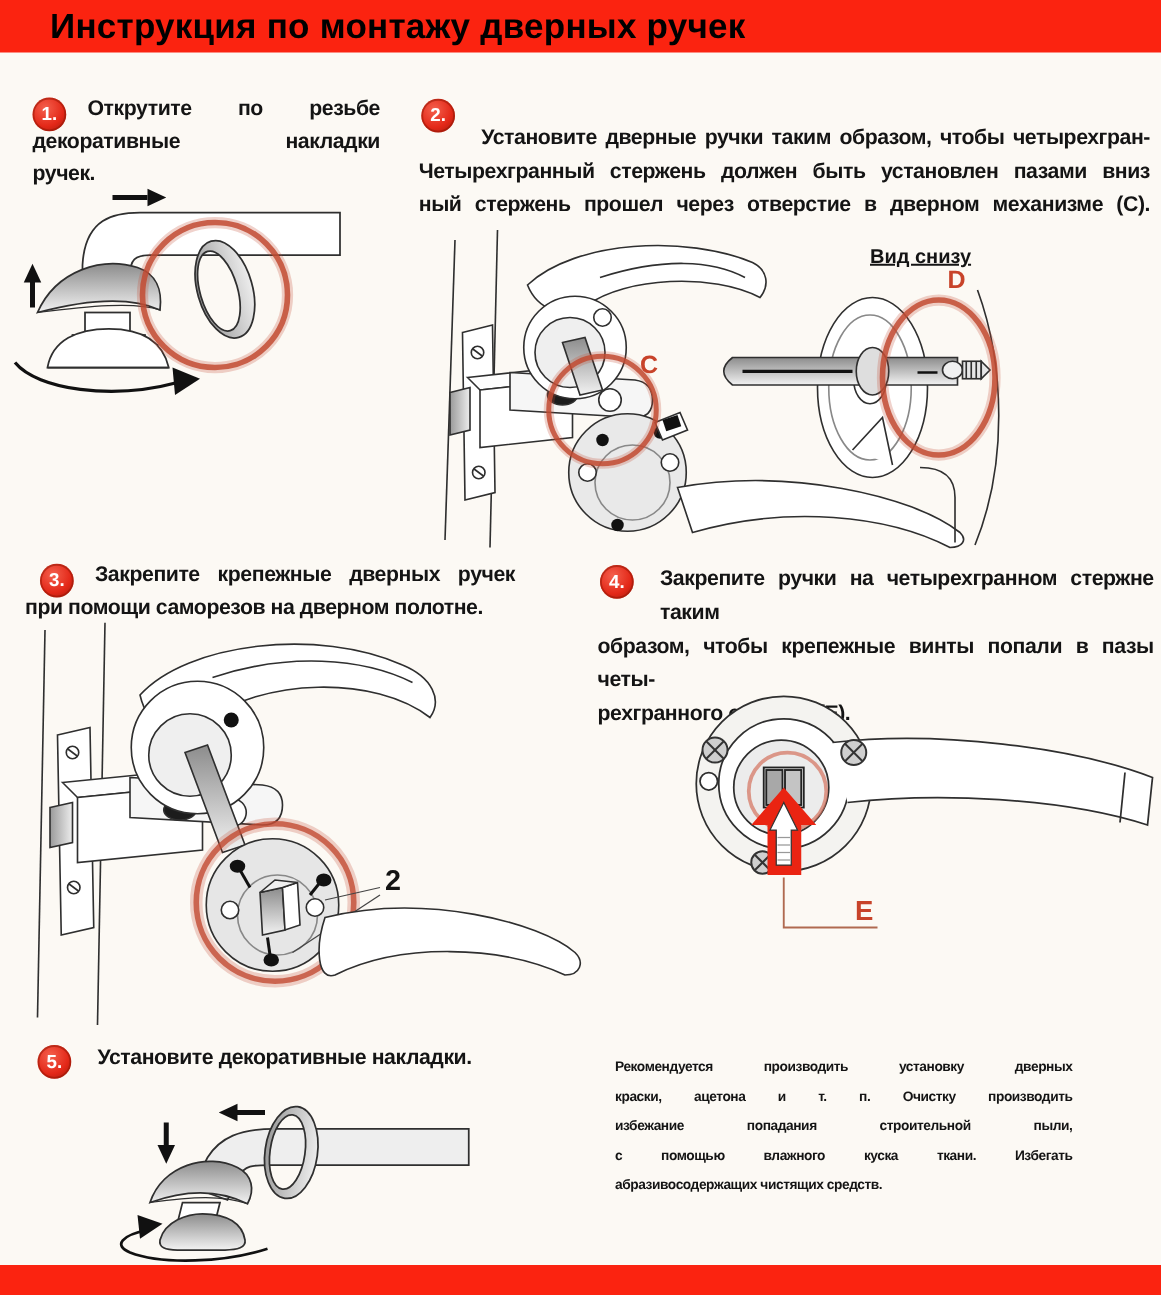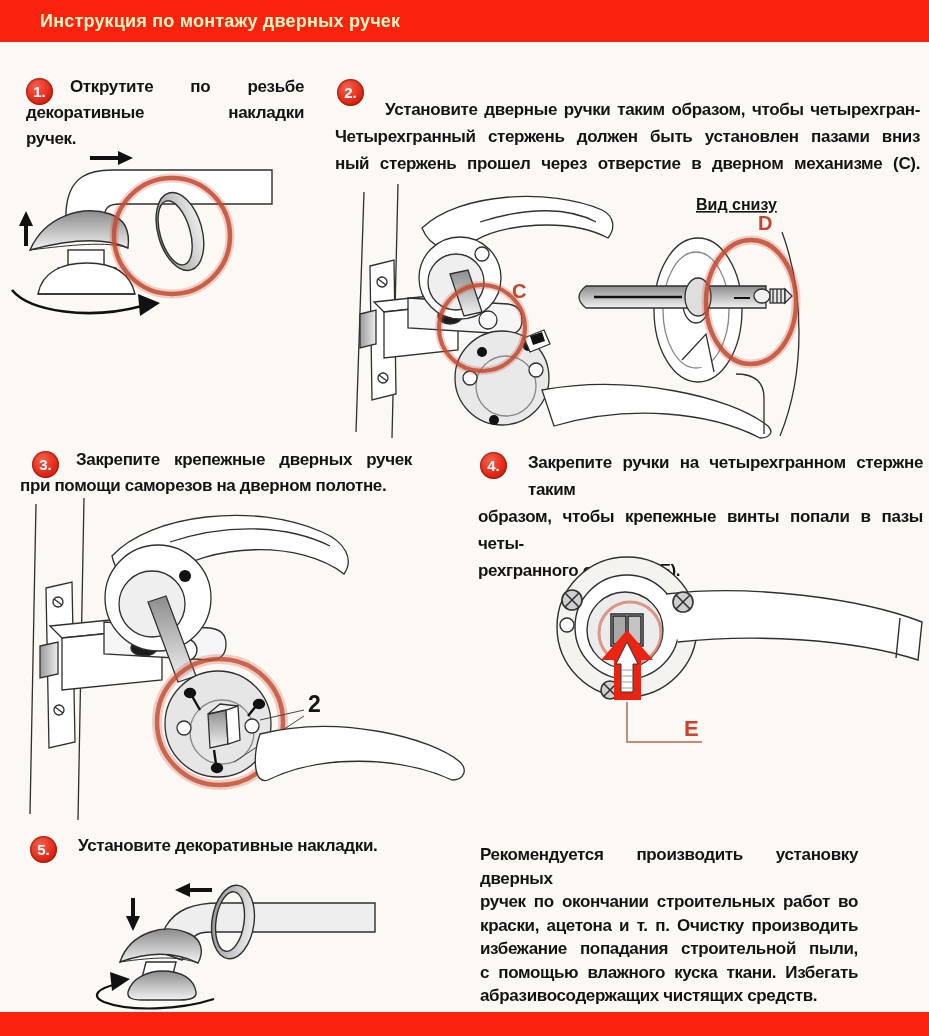--- a/index.html
+++ b/index.html
@@ -1,30 +1,30 @@
 <!DOCTYPE html>
 <html><head>
 <meta charset="utf-8">
 <style>
   html,body{margin:0;padding:0;background:#e9e6e0;}
   .page{position:relative;width:929px;height:1036px;background:#fcf9f4;overflow:hidden;
         font-family:"Liberation Sans",sans-serif;color:#141414;}
   .hbar{position:absolute;left:0;top:0;width:929px;height:42px;background:#fb2310;
         display:flex;align-items:center;}
-  .title{color:#fef9c3;font-size:18px;font-weight:bold;padding-left:40px;letter-spacing:0.2px;}
+  .title{color:#000000;font-size:28px;font-weight:bold;padding-left:40px;letter-spacing:0.2px;}
   .fbar{position:absolute;left:0;top:1012px;width:929px;height:24px;background:#fb2310;}
   .step{position:absolute;font-weight:bold;}
   .badge{position:absolute;width:27px;height:27px;border-radius:50%;
          background:radial-gradient(circle at 38% 32%, #f4604d, #e32818 58%, #9e1a0b);
          box-shadow:inset 0 0 0 1.5px rgba(150,24,6,.55);
          color:#fff;font-size:15px;font-weight:bold;display:flex;align-items:center;justify-content:center;}
   .line{font-size:17px;letter-spacing:-0.35px;white-space:nowrap;}
   .line.j{text-align:justify;text-align-last:justify;white-space:normal;}
   .note{position:absolute;left:480px;top:843px;width:378px;font-weight:bold;}
-  .note .line{font-size:17px;line-height:23.5px;letter-spacing:-0.35px;}
+  .note .line{font-size:11px;line-height:23.5px;letter-spacing:-0.35px;margin-left:12px;}
   .ill{position:absolute;}
   svg text{font-family:"Liberation Sans",sans-serif;font-weight:bold;}
   .s1{line-height:26px;} .s2{line-height:27px;} .s3{line-height:26px;} .s4{line-height:27px;} .s5{line-height:26px;}
 </style>
 </head>
 <body>
 
 <div class="page">
 
   <svg width="0" height="0" style="position:absolute">
@@ -274,21 +274,20 @@
         <polygon points="160,23 145,30 160,37"></polygon>
       <rect x="101" y="38" width="4" height="20"></rect>
         <polygon points="96,56 103,71 110,56"></polygon>
       <path d="M 88 124 C 68 128 60 136 74 142 C 100 152 150 150 184 139" fill="none" stroke="#111" stroke-width="2.2"></path>
       <polygon points="80,112 100,119 82,131"></polygon>
     </g>
   </svg>
 
   <div class="note">
     <div class="line j">Рекомендуется производить установку дверных</div>
-    <div class="line j">ручек по окончании строительных работ во</div>
     <div class="line j">краски, ацетона и т. п. Очистку производить</div>
     <div class="line j">избежание попадания строительной пыли,</div>
     <div class="line j">с помощью влажного куска ткани. Избегать</div>
     <div class="line">абразивосодержащих чистящих средств.</div>
   </div>
 
   <div class="fbar"></div>
 </div>
 
 </body></html>

